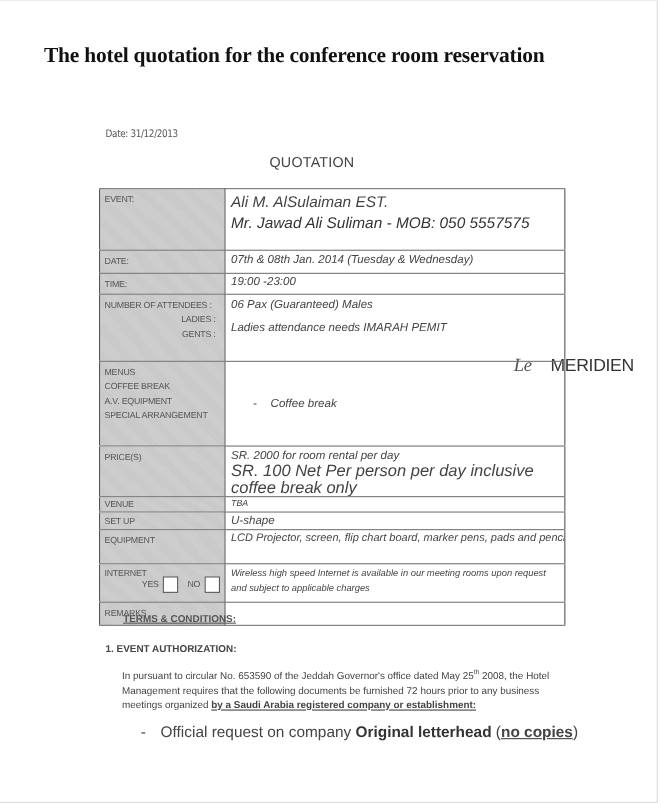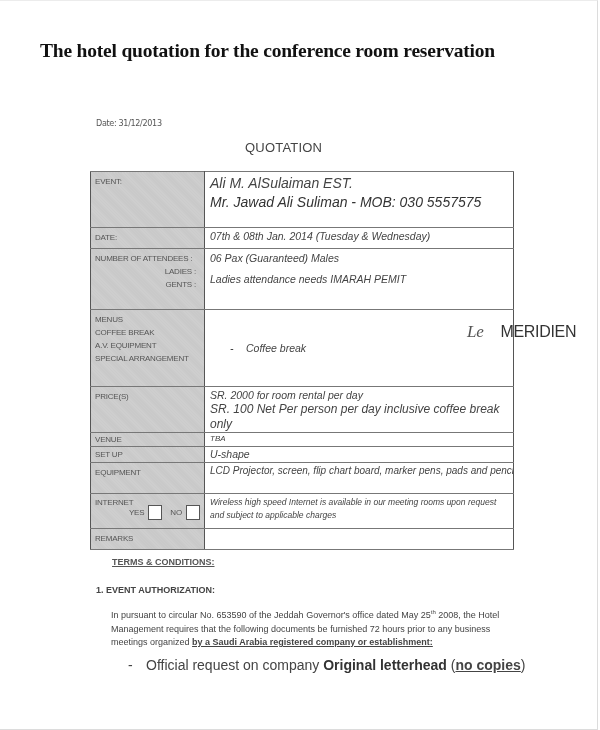--- a/index.html
+++ b/index.html
@@ -104,29 +104,37 @@
 <div class="logo"><span class="le">Le</span><span>MERIDIEN</span></div>
 
 <table class="quote">
   <tbody>
       <tr class="row-event">
     <td class="lbl">
           <span class="lbl-line">EVENT:</span>
         </td>
     <td class="val event-val">
       <span class="val-line l1">Ali M. AlSulaiman EST.</span>
-      <span class="val-line l2">Mr. Jawad Ali Suliman  - MOB: 030 5557575</span>
+      <span class="val-line l2">Mr. Jawad Ali Suliman  - MOB: 050 5557575</span>
     </td>
   </tr>
   <tr class="row-date">
     <td class="lbl">
           <span class="lbl-line">DATE:</span>
         </td>
     <td class="val">
           <span class="val-line" style="font-size:10.5px;line-height:16px;">07th &amp; 08th Jan. 2014 (Tuesday &amp; Wednesday)</span>
+        </td>
+  </tr>
+  <tr class="row-time">
+    <td class="lbl">
+          <span class="lbl-line">TIME:</span>
+        </td>
+    <td class="val">
+          <span class="val-line" style="font-size:10.5px;line-height:15px;">19:00 -23:00</span>
         </td>
   </tr>
   <tr class="row-att">
     <td class="lbl">
       <span class="lbl-line">NUMBER OF ATTENDEES :</span>
       <span class="lbl-right">LADIES :</span>
       <span class="lbl-right">GENTS :</span>
     </td>
     <td class="val">
       <span class="val-line" style="font-size:10.5px;line-height:15px;margin-top:2px;">06 Pax (Guaranteed) Males</span>
@@ -145,21 +153,21 @@
         <span style="display:inline-block;width:16px;">-</span><span>Coffee break</span>
       </span>
     </td>
   </tr>
   <tr class="row-price">
     <td class="lbl">
           <span class="lbl-line">PRICE(S)</span>
         </td>
     <td class="val">
       <span class="val-line" style="font-size:10.5px;line-height:14px;margin-top:1px;">SR. 2000 for room rental per day</span>
-      <span class="val-line" style="font-size:12px;line-height:15px;">SR. 100 Net Per person  per day inclusive coffee break only</span>
+      <span class="val-line" style="font-size:15px;line-height:15px;">SR. 100 Net Per person  per day inclusive coffee break only</span>
     </td>
   </tr>
   <tr class="row-venue">
     <td class="lbl" style="padding-top:1px;">
           <span class="lbl-line" style="line-height:11px;">VENUE</span>
         </td>
     <td class="val">
           <span class="val-line" style="font-size:8px;line-height:12px;">TBA</span>
         </td>
   </tr>

